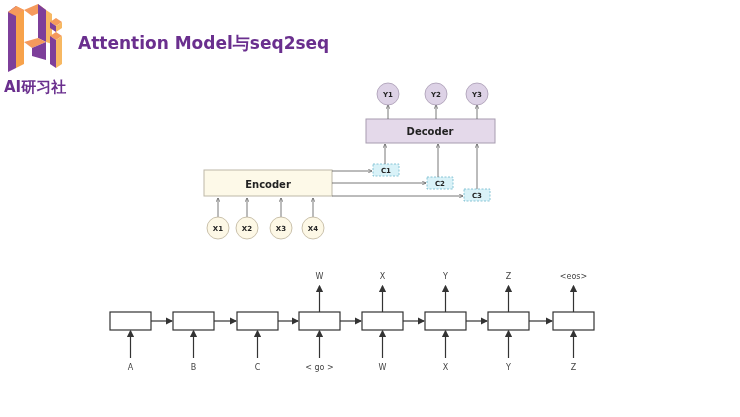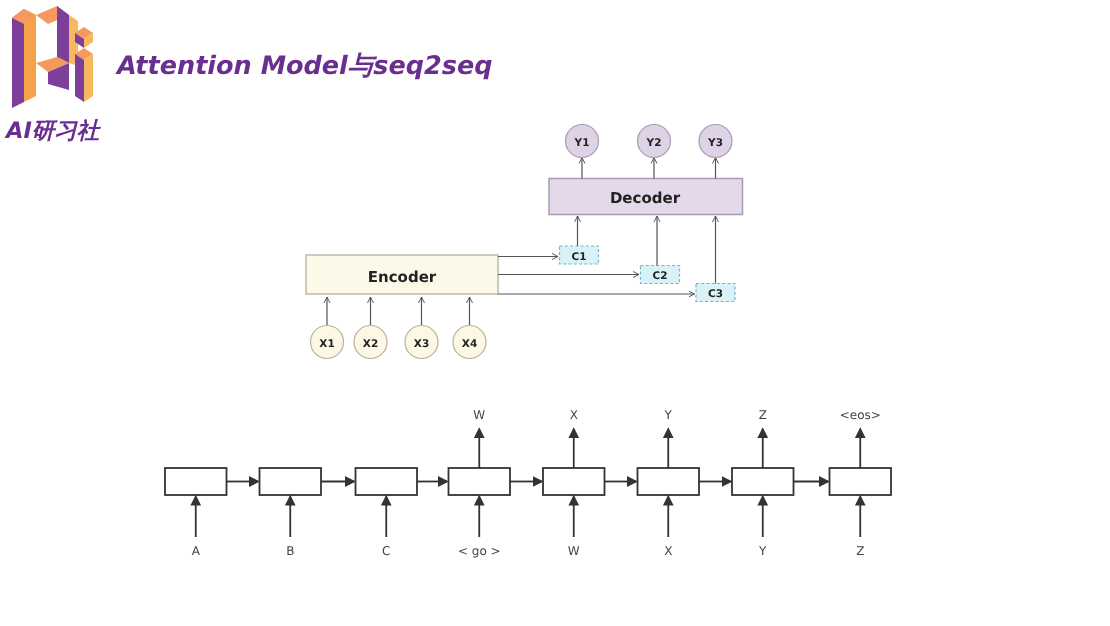--- a/index.html
+++ b/index.html
@@ -1,19 +1,19 @@
 <!DOCTYPE html>
 <html><head>
 <meta charset="utf-8">
 <style>
   html, body { margin:0; padding:0; }
   body { width:740px; height:417px; background:#ffffff; position:relative; overflow:hidden; font-family:"DejaVu Sans", sans-serif; }
   .logo { position:absolute; left:4px; top:2px; width:62px; height:70px; }
-  .logo-text { position:absolute; left:4px; top:78px; font-size:15px; font-weight:bold; color:#6a2f8e; letter-spacing:0px;font-style:italic; }
-  .title { position:absolute; left:78px; top:32px; font-size:17px; font-weight:bold; color:#6a2f8e;font-style:italic; }
+  .logo-text { position:absolute; left:4px; top:78px; font-size:15px; font-weight:bold; color:#6a2f8e; letter-spacing:0px; }
+  .title { position:absolute; left:78px; top:32px; font-size:17px; font-weight:bold; color:#6a2f8e; }
   svg.diagram { position:absolute; left:0; top:0; }
   svg text { font-family:"DejaVu Sans", sans-serif; }
 </style>
 </head>
 <body>
 
 <svg class="logo" viewBox="0 0 62 70">
   <polygon points="4,10 12,4 12,66 4,70" fill="#7d3f9a"></polygon>
   <polygon points="12,4 20,8 20,62 12,66" fill="#f7a24b"></polygon>
   <polygon points="4,10 12,4 20,8 12,14" fill="#f59a5c"></polygon>

